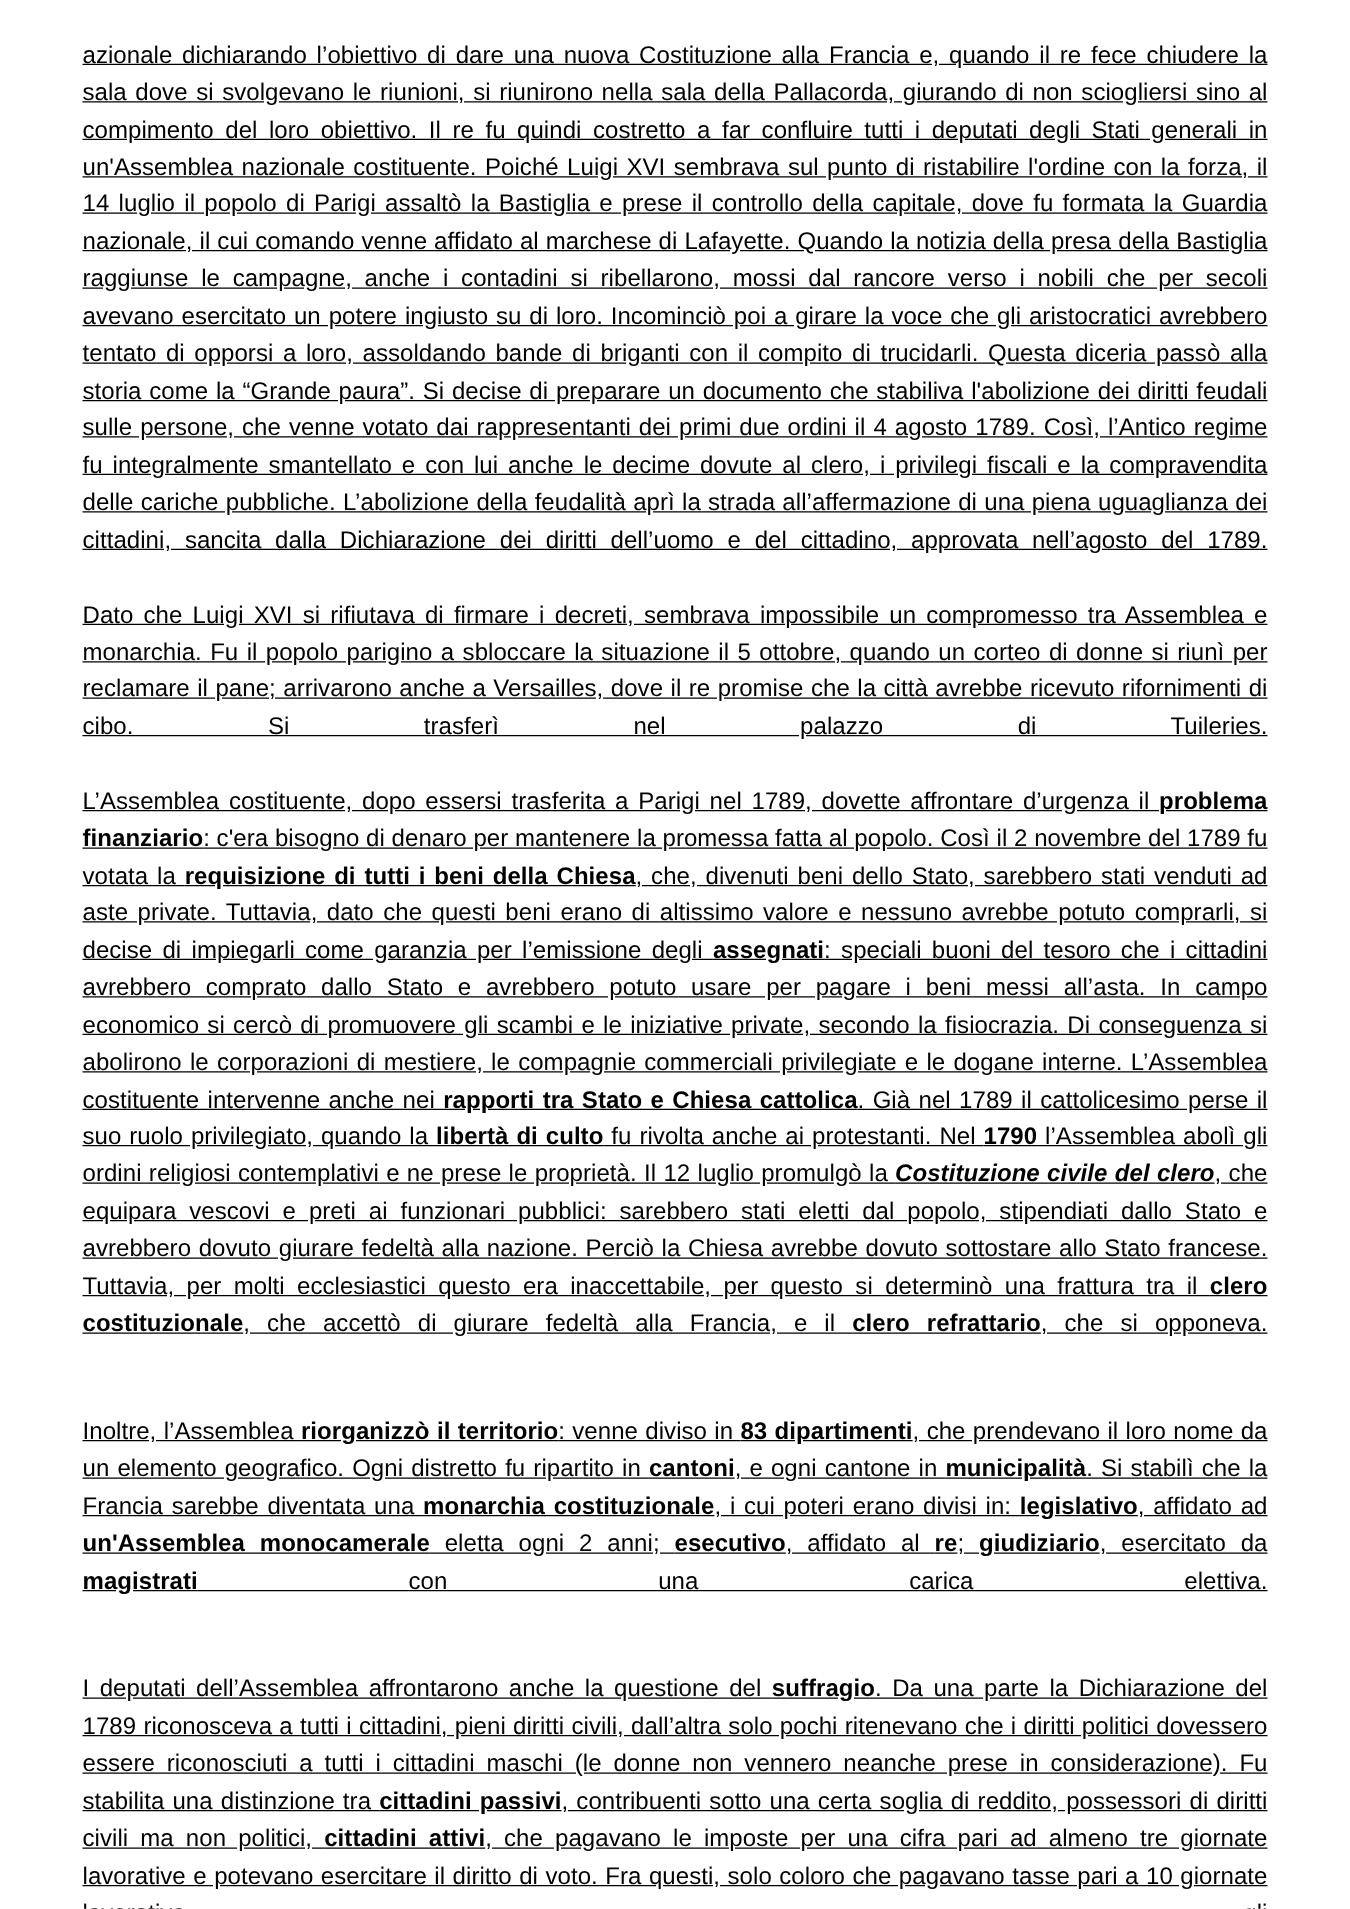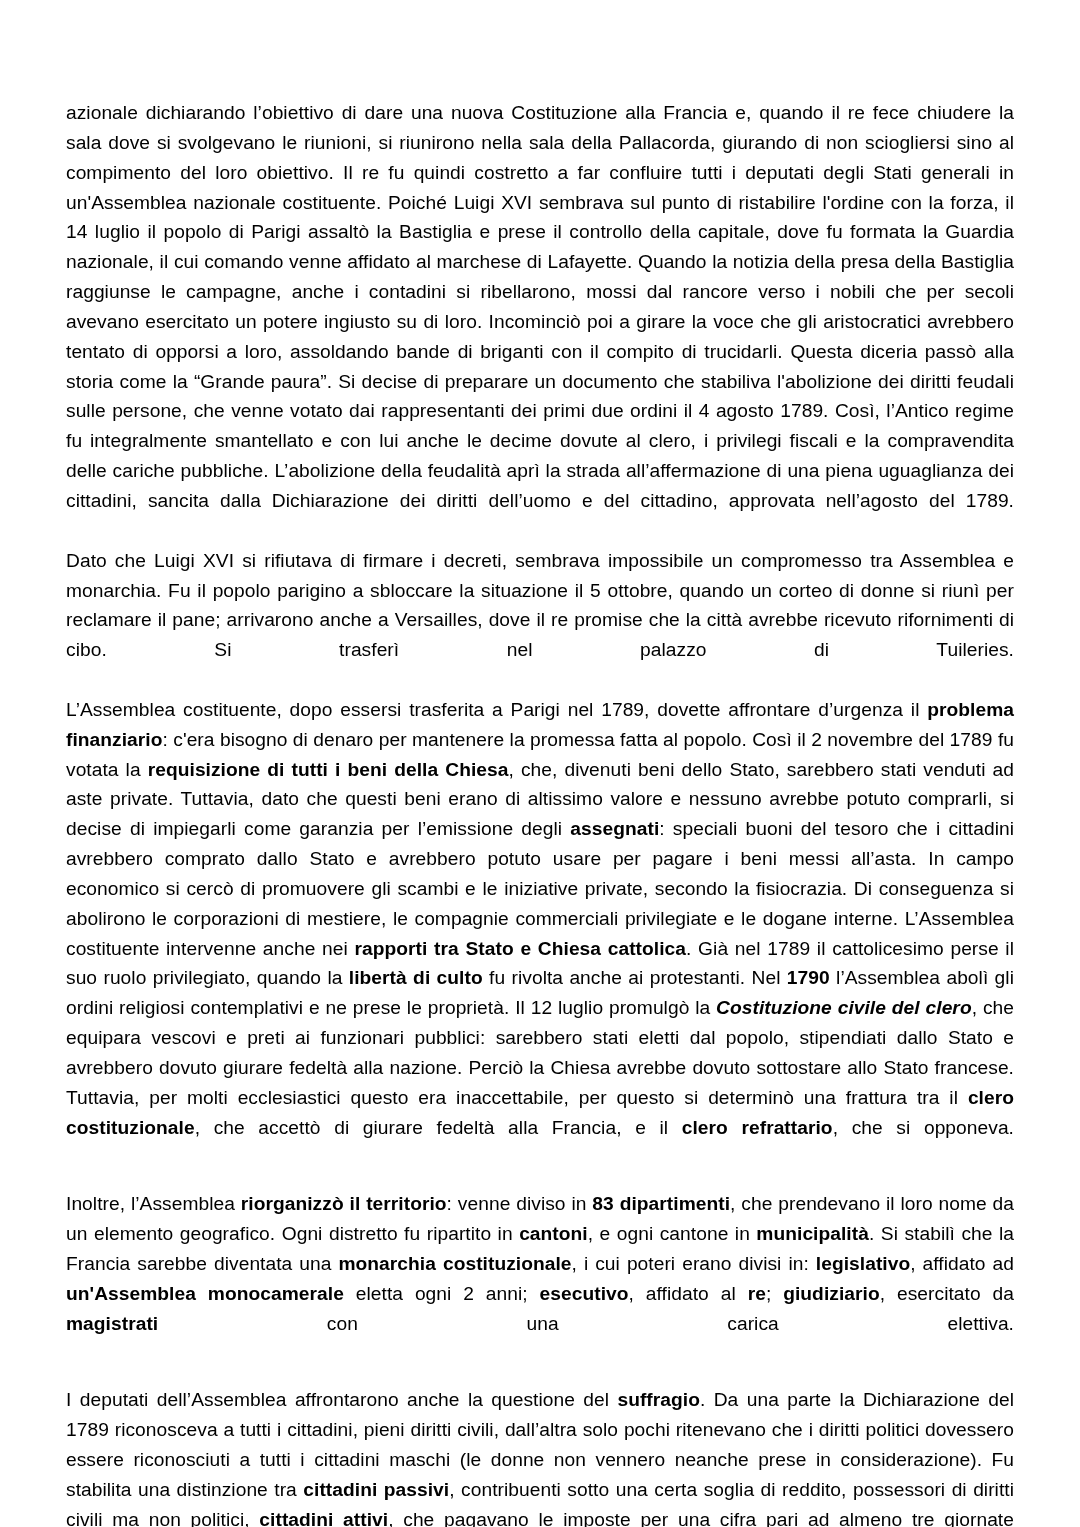--- a/index.html
+++ b/index.html
@@ -12,40 +12,41 @@
     width: 1080px;
     height: 1527px;
     font-family: "Liberation Sans", "DejaVu Sans", sans-serif;
     color: #000000;
     -webkit-font-smoothing: antialiased;
   }
   #page {
     width: 856px;
     height: 1527px;
     box-sizing: border-box;
-    padding: 98px 66px 0 66px;
+    padding: 30px 66px 0 66px;
     background: #ffffff;
     position: relative;
+    text-decoration: underline;
   }
   .doc-body {
     width: 948px;
   }
   p.para {
     margin: 0;
     padding: 0;
     text-align: justify;
     text-justify: inter-word;
     font-size: 19.2px;
     line-height: 29.85px;
     letter-spacing: 0.05px;
     word-spacing: 0px;
     color: #000000;
   }
   p.para.gap-before {
-    margin-top: 17px;
+    margin-top: 27px;
   }
   
   p.para::after {
     content: "";
     display: inline-block;
     width: 100%;
   }
   b.bold { font-weight: 700; }
   b.bolditalic { font-weight: 700; font-style: italic; }
 </style>

